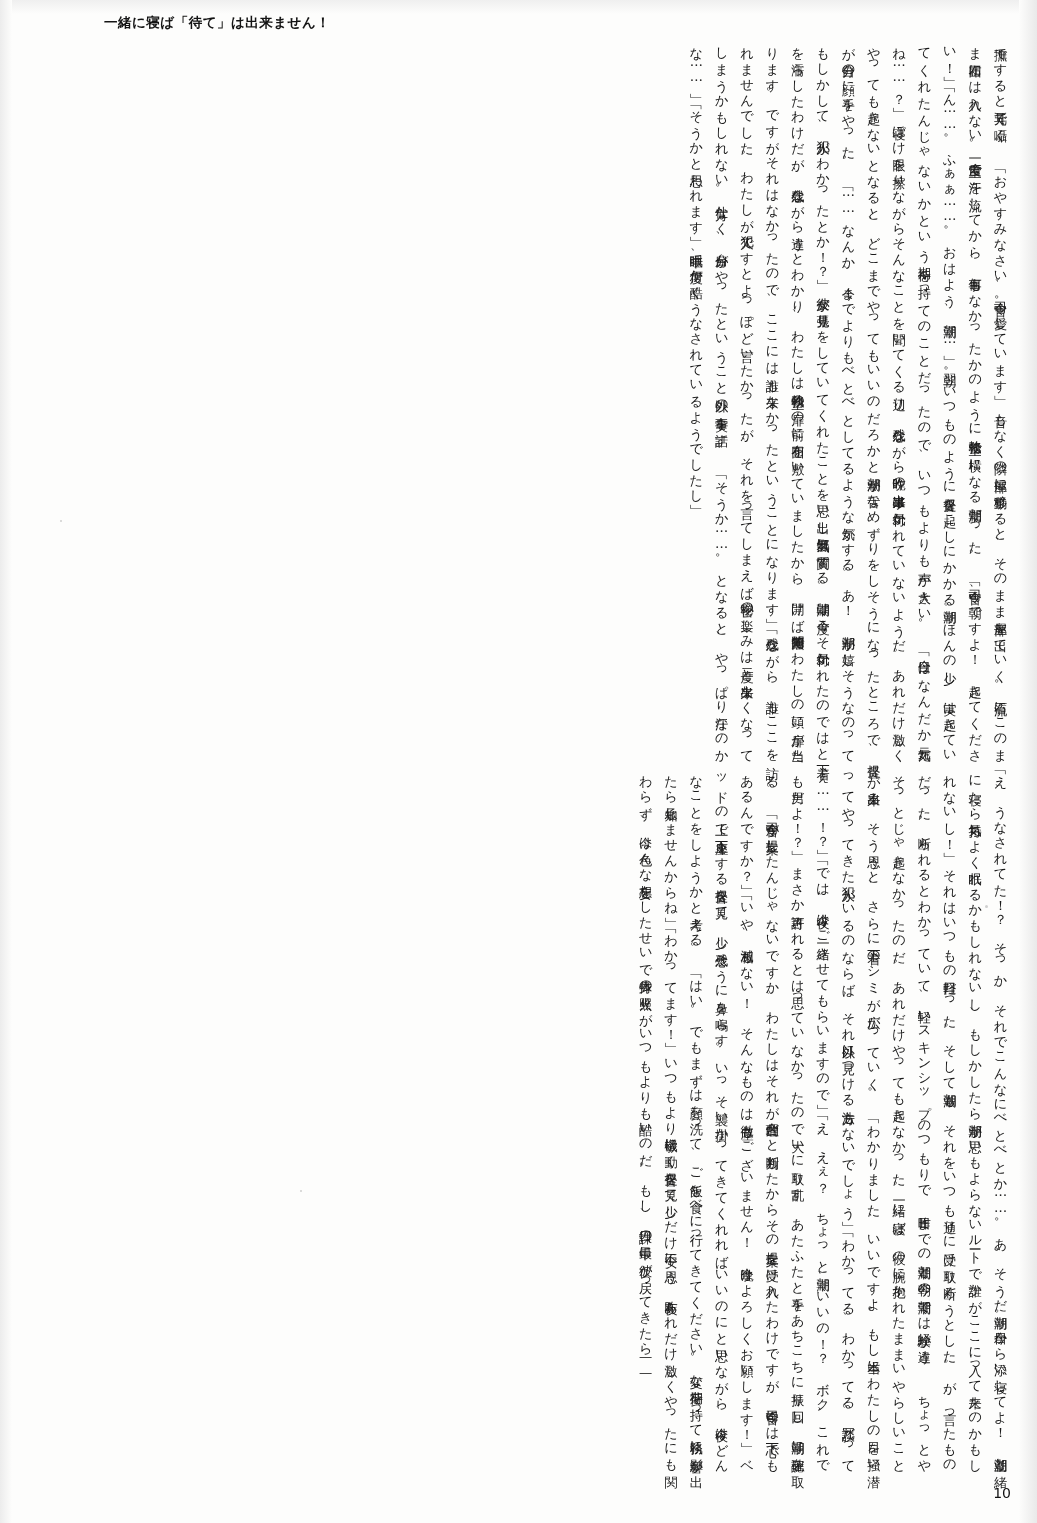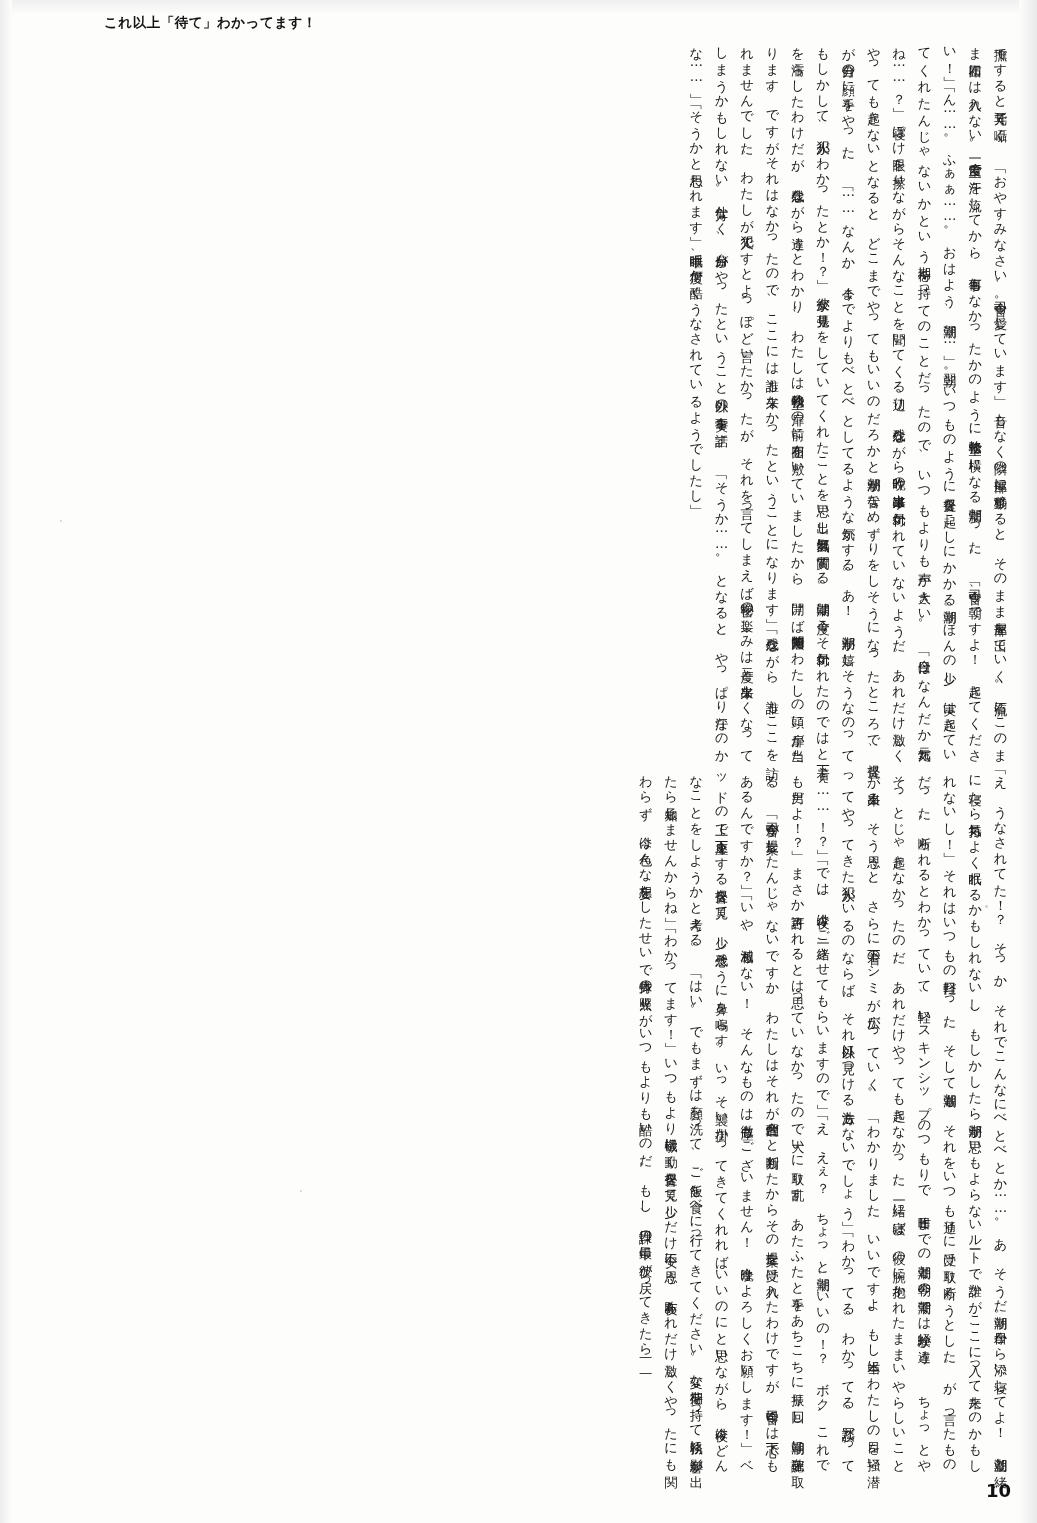--- a/index.html
+++ b/index.html
@@ -77,43 +77,42 @@
     top: 766px;
     right: 24px;
     height: 700px;
     width: 560px;
   }
 
   .page-number {
     position: absolute;
     right: 26px;
     bottom: 22px;
-    font-size: 18px;
+    font-size: 14px;
     font-family: "DejaVu Sans", "Liberation Sans", sans-serif;
     color: #111;
-    font-weight: bold;
   }
 
   
   .speck {
     position: absolute;
     background: #cfcfcf;
     border-radius: 50%;
     pointer-events: none;
   }
 </style>
 </head>
 <body>
 
 <div class="page">
   <div class="scan-edge-top"></div>
   <div class="scan-edge-left"></div>
   <div class="scan-edge-right"></div>
 
-  <div class="header-title">これ以上「待て」わかってます！</div>
+  <div class="header-title">一緒に寝ば「待て」は出来ません！</div>
 
   <div class="vtext-block" id="block-upper">撫ですると耳元で囁く。
 「おやすみなさい、司令官。愛しています」
 音もなく隣の部屋に移動すると、そのまま部屋を出ていく。流石にこのまま布団には入れない。一度自室で汗を流してから、何事もなかったかのように執務室で横になる朝潮だった。
 「司令官、朝ですよ！ 起きてください！」
 「ん……。ふぁぁ……。おはよう、朝潮……」
 翌朝。いつものように提督を起こしにかかる朝潮。ほんの少し、実は起きていてくれたんじゃないかという期待を持ってのことだったので、いつもよりも声が大きい。
 「今日はなんだか元気だね……？」
 寝ぼけ眼を擦りながらそんなことを聞いてくる辺り、残念ながら昨晩の出来事は気付かれていないようだ。あれだけ激しくやっても起きないとなると、どこまでやってもいいのだろかと朝潮が舌なめずりをしそうになったところで、提督が自分の顔に手をやった。
 「……なんか、今までよりもべとべとしてるような気がする。あ！ 朝潮が嬉しそうなのってもしかして、犯人がわかったとか！？」

